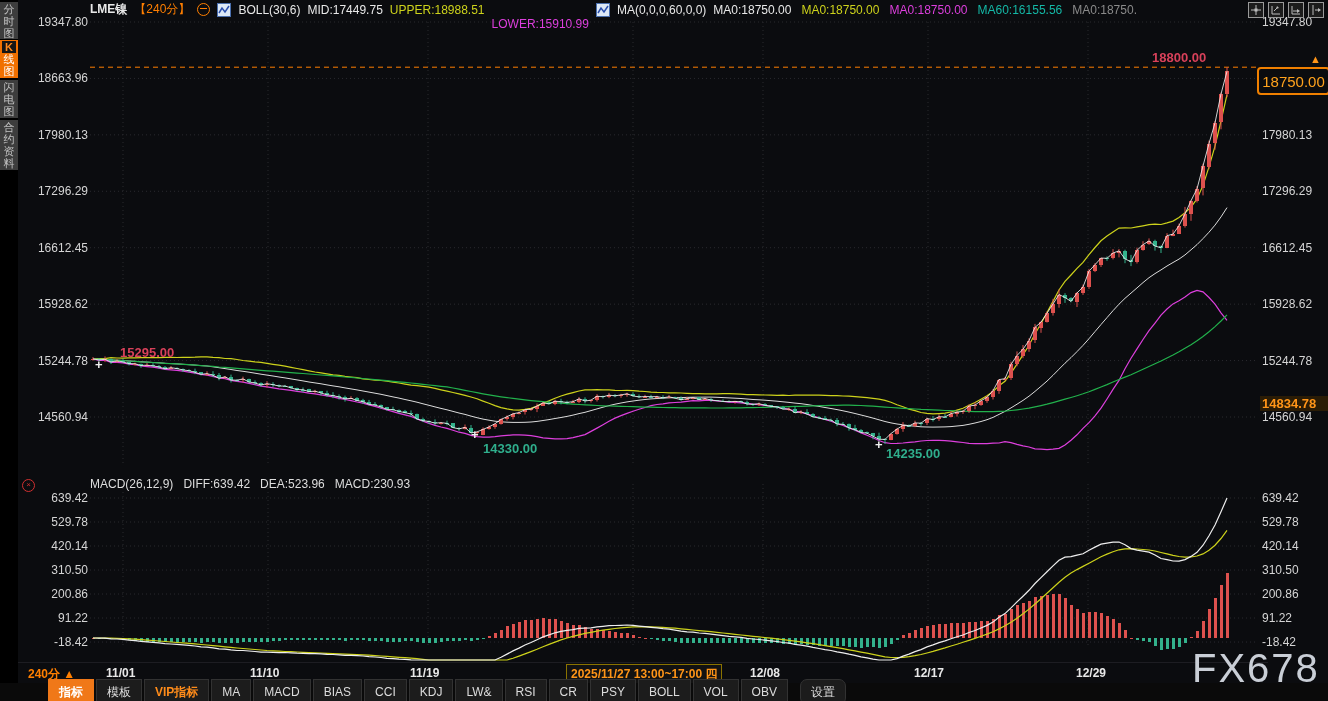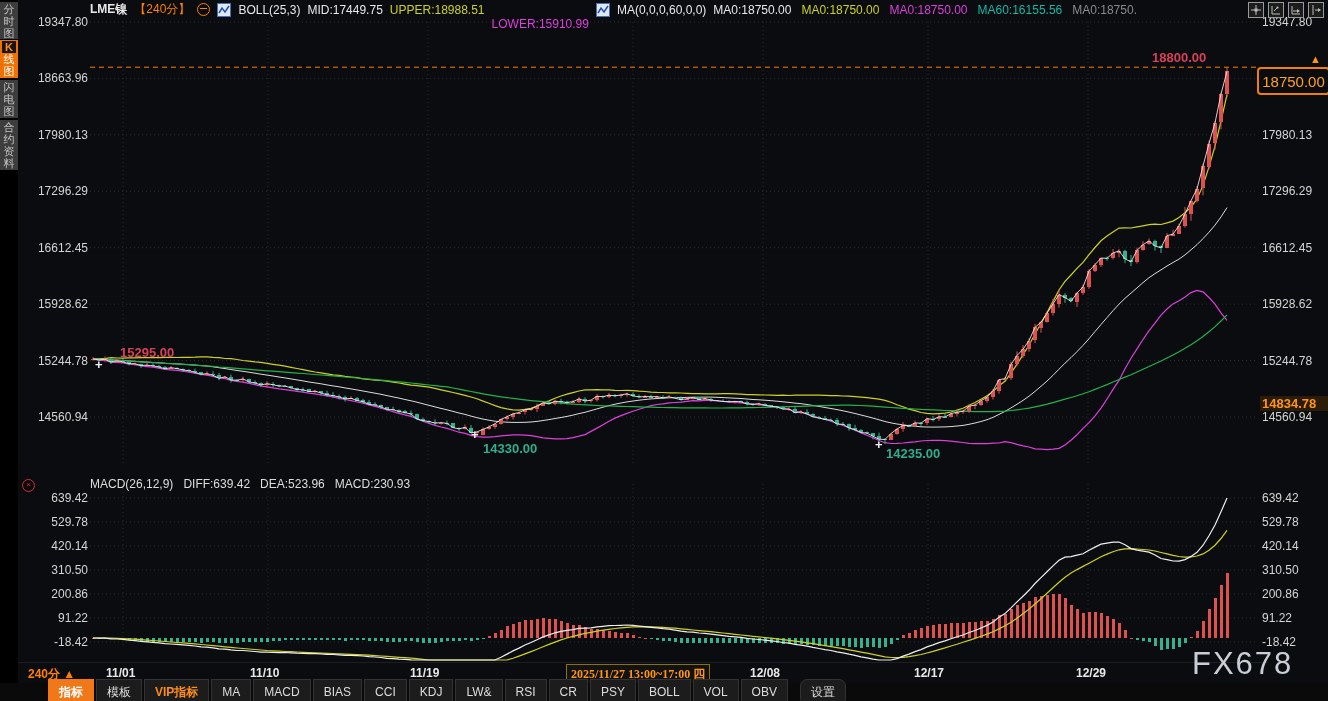--- a/index.html
+++ b/index.html
@@ -40,31 +40,31 @@
               color:#ff9518;font-size:13px;font-weight:bold;line-height:15px;padding-left:2px;z-index:5;}
   
   .macd-hdr{position:absolute;left:90px;top:477px;font-size:12px;display:flex;gap:10px;z-index:5;white-space:nowrap;}
   .pane-ico{position:absolute;left:22px;top:479px;width:11px;height:11px;border:1px solid #d03030;border-radius:50%;
             color:#d03030;font-size:8px;line-height:10px;text-align:center;z-index:5;}
   
   .xaxis{position:absolute;left:0;top:662px;width:1268px;height:21px;border-top:1px solid #1d1d22;z-index:5;}
   .xlab{position:absolute;top:3px;font-size:12px;font-weight:bold;color:#e8e8e8;}
   .x-period{position:absolute;left:28px;top:3px;font-size:12px;font-weight:bold;color:#ff7f00;cursor:pointer;}
   .x-hl{position:absolute;left:566px;top:1px;border:1px solid #8a7300;background:#121212;color:#ff9518;
-        font-size:12px;font-weight:bold;padding:1px 4px;font-family:Liberation Serif, serif;}
+        font-size:12px;font-weight:bold;padding:1px 4px;}
   
   .toolbar{position:absolute;left:0;top:683px;width:1328px;height:18px;background:#0a0a0a;display:flex;
            align-items:center;padding-left:48px;gap:2px;z-index:6;box-sizing:border-box;}
   .tbtn{height:16px;line-height:16px;padding:4px 10px;background:#1c1c1c;border:1px solid #323232;
         color:#dcdcdc;font-size:12px;cursor:pointer;white-space:nowrap;}
   .tbtn.active{background:#f07818;border-color:#f07818;color:#fff;font-weight:bold;}
   .tbtn.vip{color:#ff8c1a;font-weight:bold;}
   .tbtn.gap{margin-left:10px;border-radius:7px;}
   
-  .watermark{position:absolute;left:1192px;top:646px;font-size:31px;letter-spacing:2px;color:#c9ced6;
+  .watermark{position:absolute;left:1192px;top:646px;font-size:40px;letter-spacing:2px;color:#c9ced6;
              z-index:7;font-weight:400;}
 </style>
 </head>
 <body>
 
 <div class="app">
 
   <div class="sidebar">
       <div class="stab" style="top: 2px; height: 37px;">
         <span>分</span>
@@ -91,21 +91,21 @@
 
   <div class="hdr">
     <span class="w" style="font-weight:bold">LME镍</span>
     <span class="o">【240分】</span>
     <span class="circ-minus"></span>
     <span class="ind-ico">
         <svg width="12" height="12">
           <polyline points="1,9 4,4 7,8 11,2" stroke="#2a4fae" stroke-width="1.5" fill="none"></polyline>
         </svg>
       </span>
-    <span class="w">BOLL(25,3)</span>
+    <span class="w">BOLL(30,6)</span>
     <span class="w">MID:17449.75</span>
     <span class="y">UPPER:18988.51</span>
     <span class="m">LOWER:15910.99</span>
     <span class="ind-ico">
         <svg width="12" height="12">
           <polyline points="1,9 4,4 7,8 11,2" stroke="#2a4fae" stroke-width="1.5" fill="none"></polyline>
         </svg>
       </span>
     <span class="w">MA(0,0,0,60,0,0)</span>
     <span id="ma-values" style="display:flex;gap:10px;">

